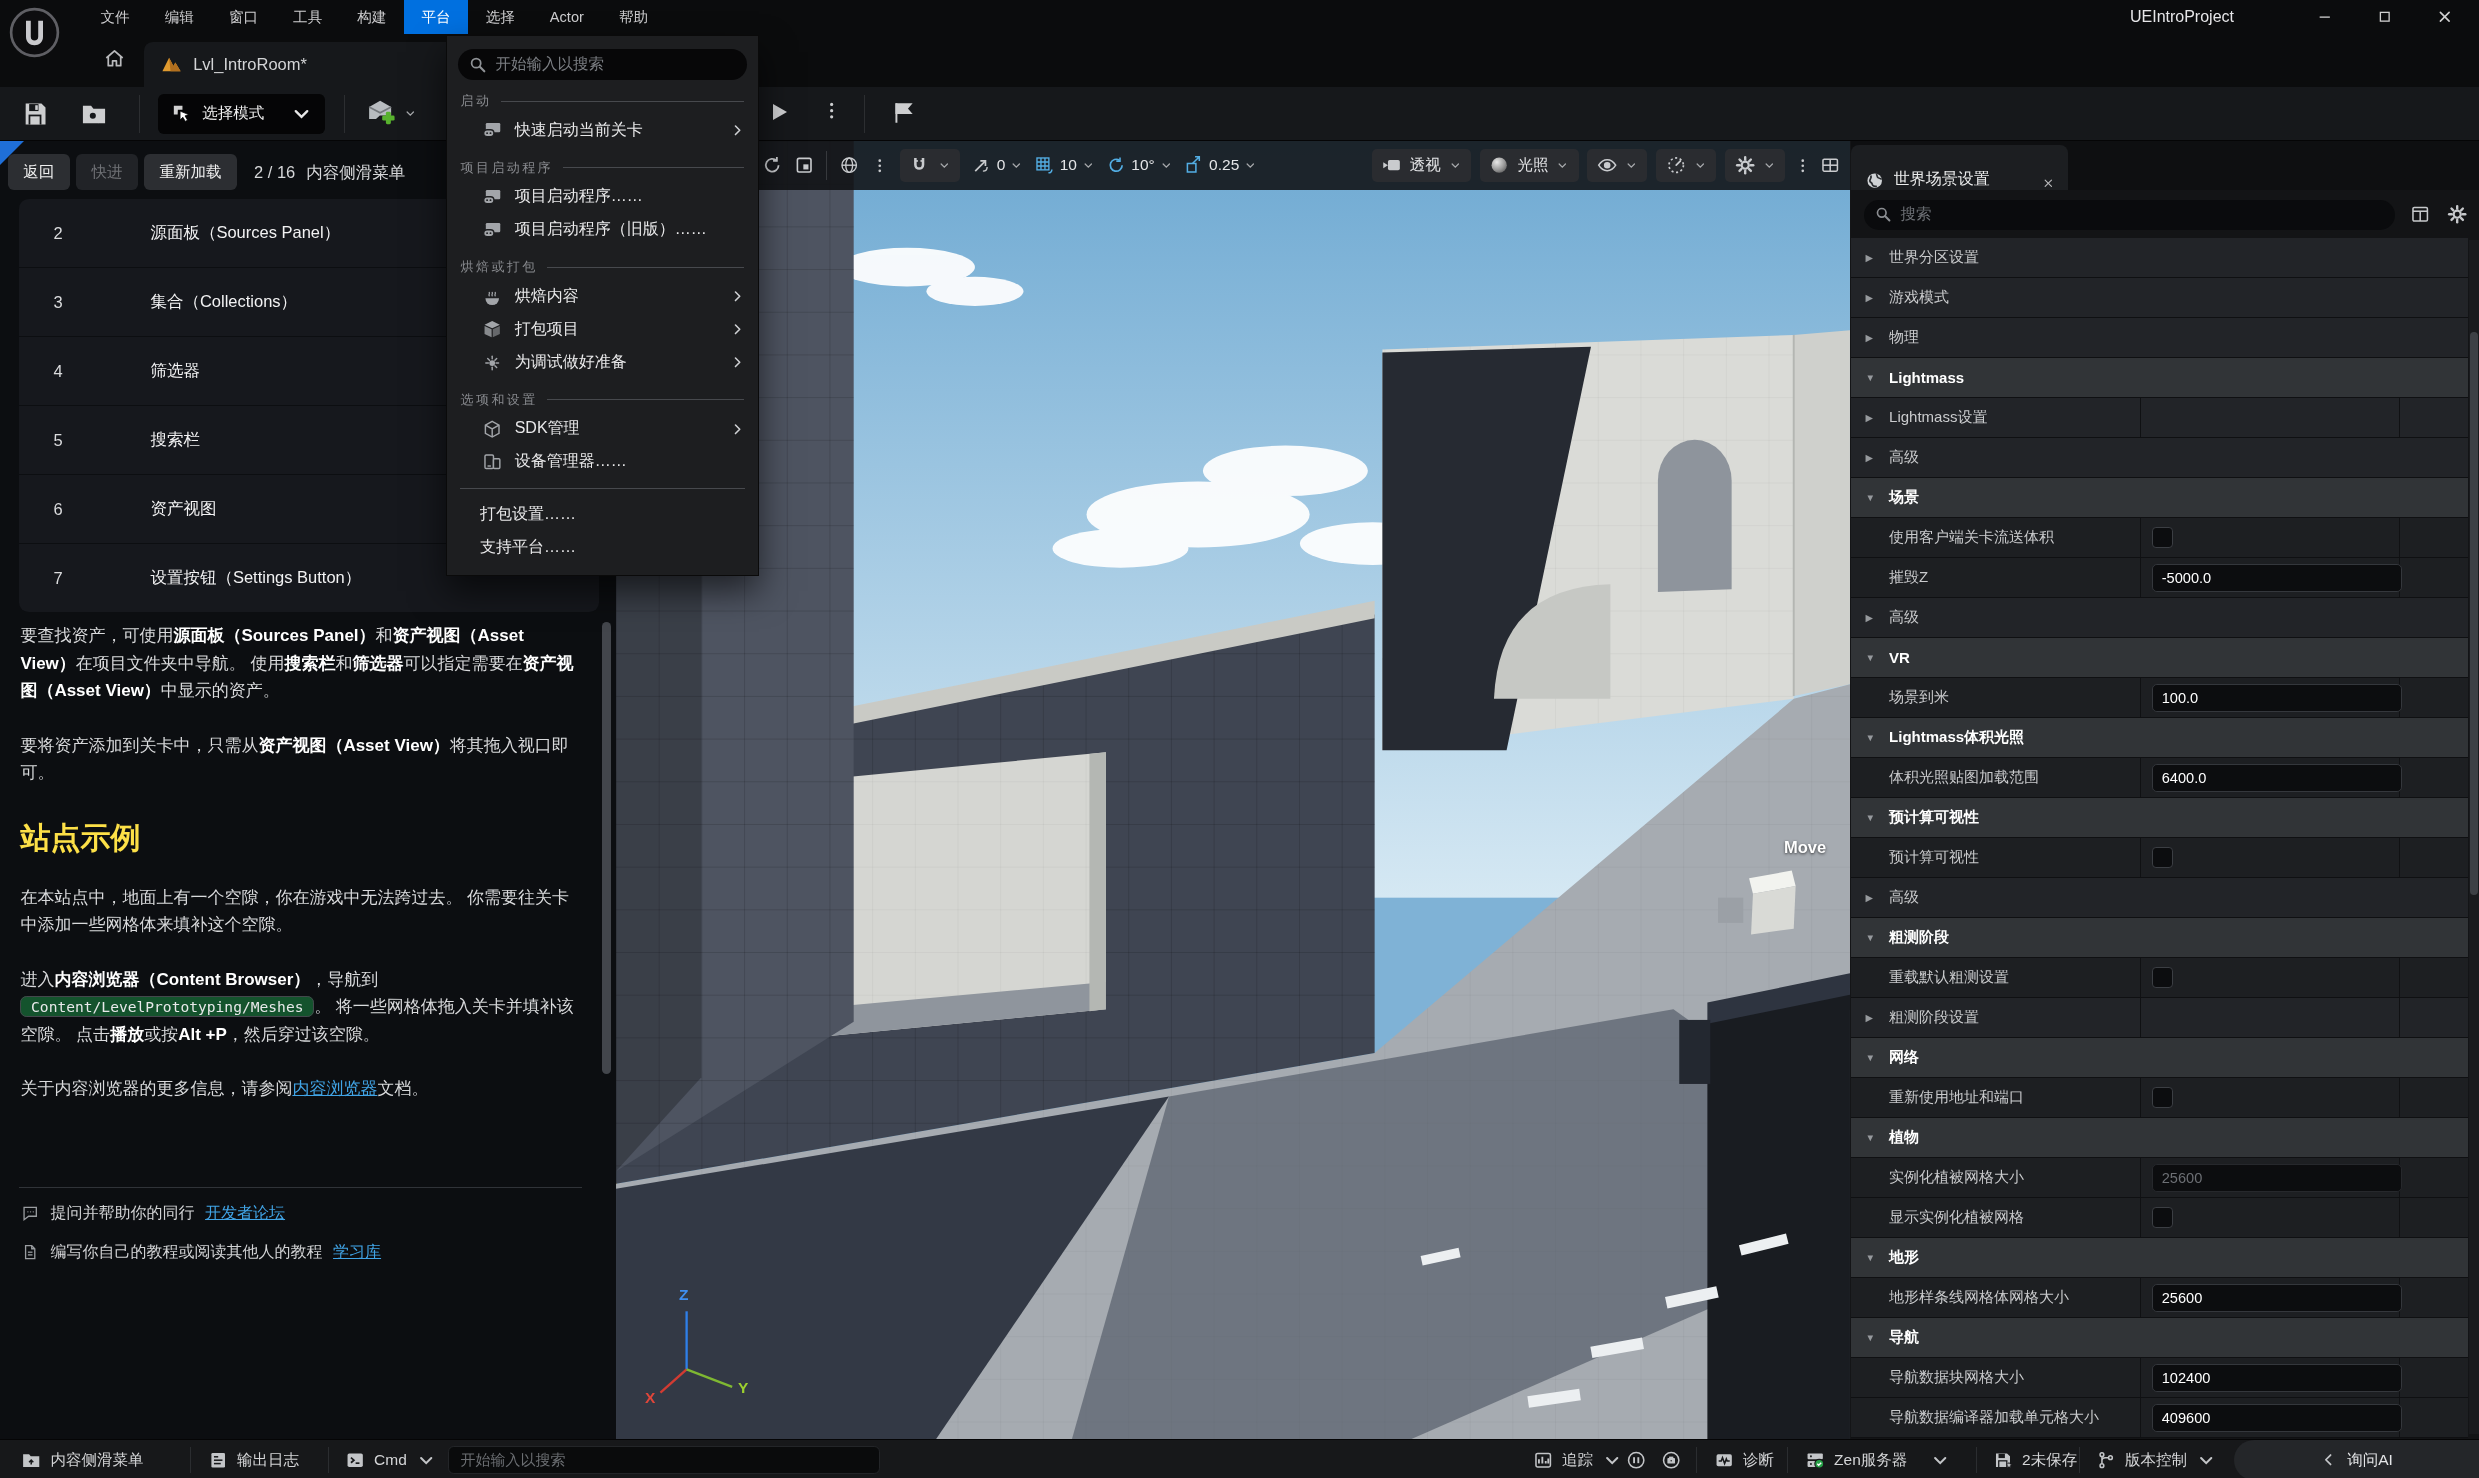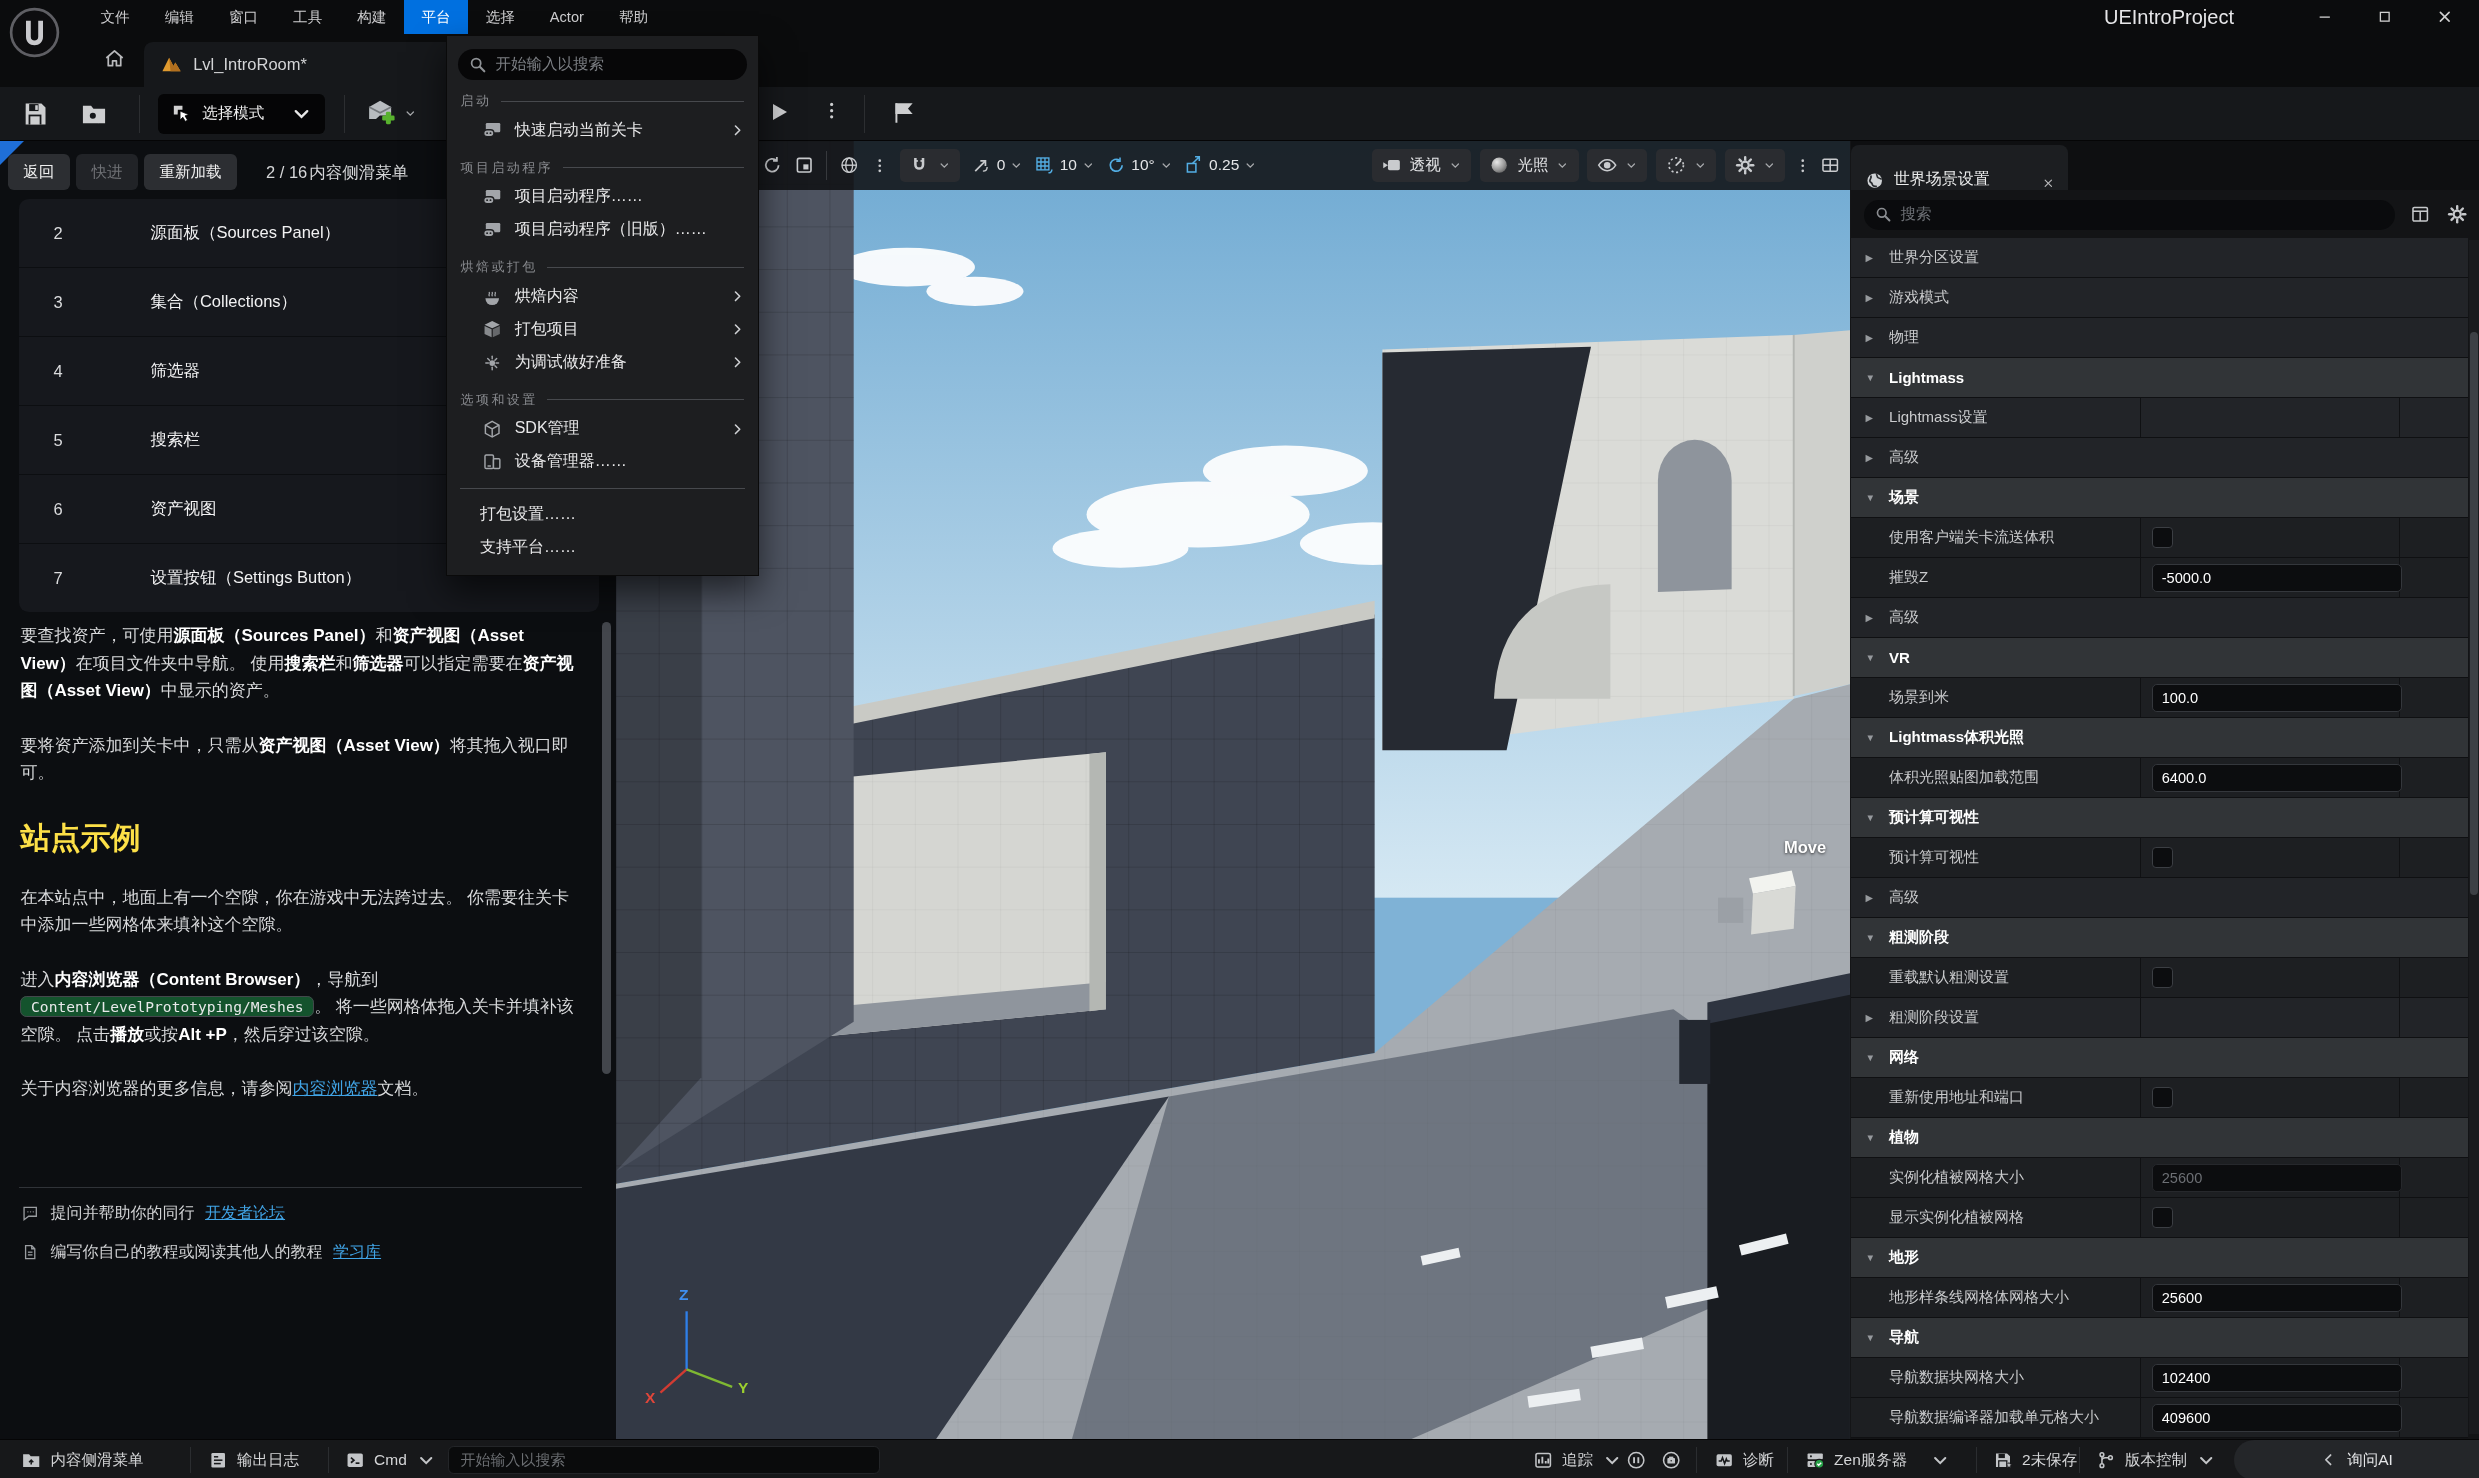--- a/index.html
+++ b/index.html
@@ -5,21 +5,21 @@
   html,body{margin:0;padding:0;background:#000;}
   .app{position:relative;width:2479px;height:1479px;background:#141517;overflow:hidden;
        font-family:"Liberation Sans",sans-serif;color:#d8d8d8;-webkit-font-smoothing:antialiased;}
   .ico{display:inline-flex;align-items:center;justify-content:center;line-height:1;}
   
   .titlebar{position:absolute;left:0;top:0;width:100%;height:34px;background:#0b0c0d;}
   .ue-logo{position:absolute;left:8.7px;top:6.8px;font-size:51px;z-index:80;}
   .menu{position:absolute;left:83px;top:0;display:flex;height:34px;}
   .menu-item{padding:0 17.5px;line-height:34px;font-size:14.6px;color:#cdcdcf;}
   .menu-item.active{background:#0070e0;color:#fff;}
-  .project-name{position:absolute;right:245px;top:0;line-height:34px;font-size:20px;color:#e6e6e8;}
+  .project-name{position:absolute;right:245px;top:0;line-height:34px;font-size:16px;color:#e6e6e8;}
   .win-controls{position:absolute;right:3.9px;top:0;display:flex;height:34px;}
   .win-btn{width:60px;height:34px;display:flex;align-items:center;justify-content:center;color:#cfcfcf;font-size:17.5px;}
   
   .tabbar{position:absolute;left:0;top:34px;width:100%;height:53px;background:#0b0c0d;}
   .home-btn{position:absolute;left:103px;top:12.6px;font-size:23px;color:#b9babc;}
   .level-tab{position:absolute;left:144px;top:7.8px;width:380px;height:46px;background:#16181b;border-radius:8.7px 8.7px 0 0;
              display:flex;align-items:center;gap:10.7px;padding-left:15.5px;font-size:16.5px;color:#d3d4d6;}
   .level-tab .ico{font-size:23px;}
   
   .toolbar{position:absolute;left:0;top:87px;width:100%;height:53px;background:#16181b;border-bottom:1px solid #050506;}
@@ -30,21 +30,21 @@
   .mode-btn .ico{font-size:23px;color:#e8e8e8;}
   .mode-btn .lbl{font-size:15.5px;color:#efefef;flex:1;}
   .caret{font-size:12.6px;color:#a6a8ab;display:inline-flex;}
   .addcube{position:absolute;left:365px;top:9.7px;display:flex;align-items:center;gap:5.8px;font-size:33px;color:#b9bcc0;}
   
   .left-panel{position:absolute;left:0;top:141px;width:616px;height:1298px;background:#0c0e11;}
   .corner-tri{position:absolute;left:0;top:0;width:0;height:0;border-top:24px solid #1f6fd8;border-right:24px solid transparent;}
   .tut-btn{position:absolute;top:12.6px;height:36px;line-height:36px;background:#2c2e32;border-radius:5.8px;
            padding:0 15.5px;font-size:15.5px;color:#f0f0f0;}
   .tut-btn.disabled{background:#212327;color:#6f7175;}
-  .tut-progress{position:absolute;left:266px;top:12.6px;line-height:36px;font-size:16.5px;color:#d6d7d9;display:flex;gap:2px;}
+  .tut-progress{position:absolute;left:254px;top:12.6px;line-height:36px;font-size:16.5px;color:#d6d7d9;display:flex;gap:11px;}
   .tut-table{position:absolute;left:19.4px;top:58px;width:580px;background:#16181d;border-radius:9.7px;overflow:hidden;}
   .tut-row{display:flex;align-items:center;height:68px;border-top:1.9px solid #0c0e11;padding-left:34px;}
   .tut-row:first-child{border-top:none;}
   .tut-num{width:97px;font-size:16.5px;color:#dadbdd;}
   .tut-label{font-size:16.5px;color:#f2f2f3;}
   .tut-text{position:absolute;left:20.4px;top:481px;width:563px;font-size:17px;line-height:1.62;color:#d9dadc;}
   .tut-p{margin:0 0 27px;}
   .tut-h{font-size:30px;font-weight:700;color:#fde047;margin:7.8px 0 21.3px;}
   .b{font-weight:700;color:#fff;}
   .code{font-family:"DejaVu Sans Mono",monospace;font-size:14.6px;background:#14532d;border:1px solid #44474c;

